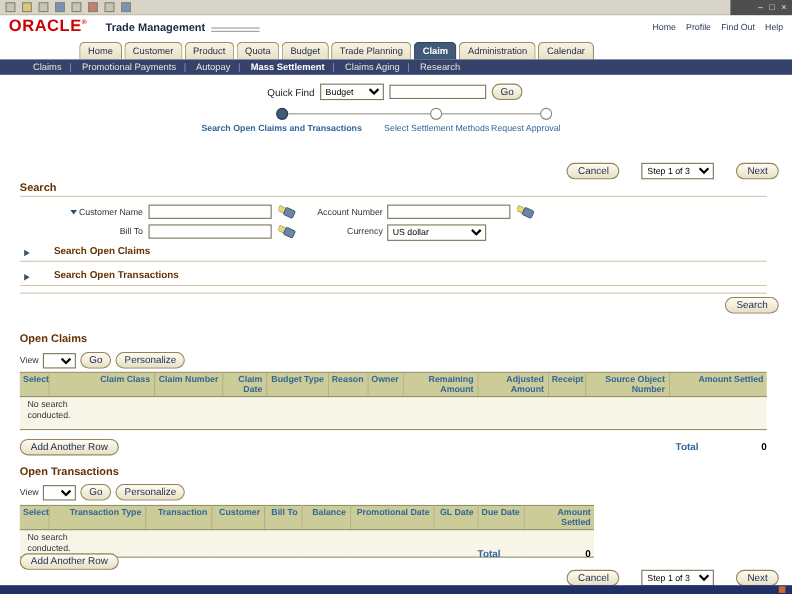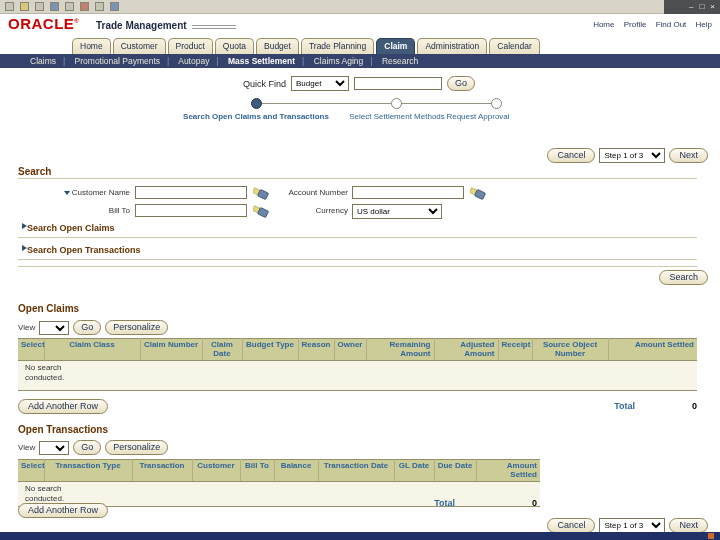--- a/index.html
+++ b/index.html
@@ -61,44 +61,44 @@
   .train-line { position:absolute; left:257px; top:103px; width:240px; height:1px; background:#979284; }
   .train-stop { position:absolute; top:98px; width:11px; height:11px; border-radius:50%; cursor:pointer; }
   .train-stop.current { background:#3f5a7a; border:1px solid #26384d; }
   .train-stop.open { background:#fff; border:1px solid #8a8675; }
   .train-label { position:absolute; top:112px; transform:translateX(-50%); font-size:8px;
                  color:#336699; white-space:nowrap; cursor:pointer; }
   .train-label.current { font-weight:bold; }
 
   .page-title { position:absolute; left:8px; top:131px; font-size:11px; font-weight:bold; color:#663300; }
 
-  .wizard { position:absolute; right:12px; display:flex; align-items:center; gap:4px; }
+  .wizard { position:absolute; right:12px; display:flex; align-items:center; gap:20px; }
   .wizard select { width:66px; }
 
   .section-heading { position:absolute; left:18px; font-size:10px; font-weight:bold; color:#663300; }
   .rule { position:absolute; left:18px; width:679px; height:1px; background:#cfc8ab; }
 
   .flabel { position:absolute; font-size:8px; color:#333; text-align:right; }
   .fin { position:absolute; height:13px; width:112px; border:1px solid #7c755a; font-size:9px; padding:0 2px; }
   .lov { position:absolute; width:16px; height:13px; cursor:pointer; }
   .ctx-arrow { display:inline-block; width:0; height:0; border-top:4px solid #2e4d6b;
                border-left:3px solid transparent; border-right:3px solid transparent;
                margin-right:2px; vertical-align:middle; }
 
   .disclosure { position:absolute; left:22px; font-size:9px; font-weight:bold; color:#663300;
-                display:flex; align-items:flex-start; gap:0; cursor:pointer; }
+                display:flex; align-items:flex-end; gap:22px; cursor:pointer; }
   .tri { width:0; height:0; border-left:5px solid #33506e;
          border-top:3px solid transparent; border-bottom:3px solid transparent; }
 
   .view-row { position:absolute; left:18px; display:flex; align-items:center; gap:4px;
               font-size:8px; color:#333; }
   .view-select { width:30px; height:14px; }
 
   .tbl { position:absolute; left:18px; border-collapse:collapse; table-layout:fixed; }
-  .tbl th { background:#cccc99; color:#336699; font-size:8px; font-weight:bold; text-align:center;
+  .tbl th { background:#cccc99; color:#336699; font-size:8px; font-weight:bold; text-align:right;
             vertical-align:top; padding:1px 3px 2px; line-height:1.15;
             border-top:1px solid #94906b; border-bottom:1px solid #94906b; border-right:1px solid #b3ae85; }
   .tbl th:last-child { border-right:none; }
   .tbl th.num { text-align:right; }
   .tbl td.emptyrow { background:#f7f5e8; border-bottom:1px solid #94906b; font-size:8px; color:#333;
                      vertical-align:top; padding:2px 3px 2px 7px; }
   .empty-msg { width:55px; line-height:1.25; }
 
   .total-label { position:absolute; font-size:9px; font-weight:bold; color:#336699; text-align:right; }
   .total-value { position:absolute; font-size:9px; font-weight:bold; color:#000; text-align:right; }
@@ -318,21 +318,21 @@
         <col style="width:64px">
     </colgroup>
     <thead>
       <tr>
         <th>Select</th>
         <th>Transaction Type</th>
         <th>Transaction</th>
         <th>Customer</th>
         <th>Bill To</th>
         <th>Balance</th>
-        <th>Transaction Date</th>
+        <th>Promotional Date</th>
         <th>GL Date</th>
         <th>Due Date</th>
         <th class="num">Amount Settled</th>
       </tr>
     </thead>
     <tbody>
       <tr>
         <td class="emptyrow" colspan="10" style="height:24px;">
           <div class="empty-msg">No search conducted.</div>
         </td>

